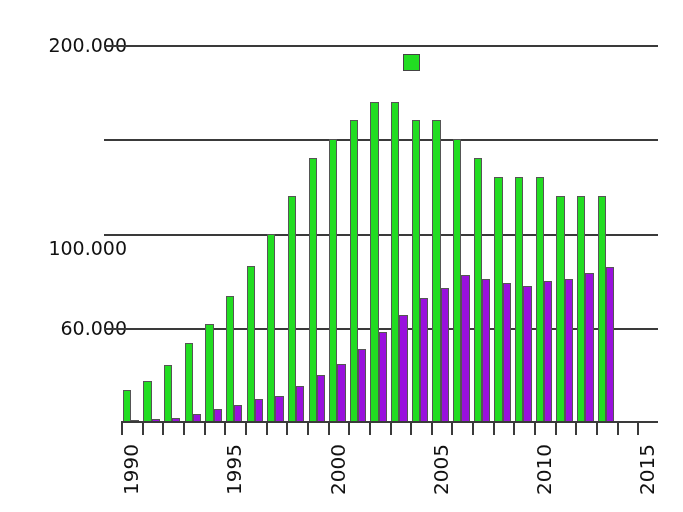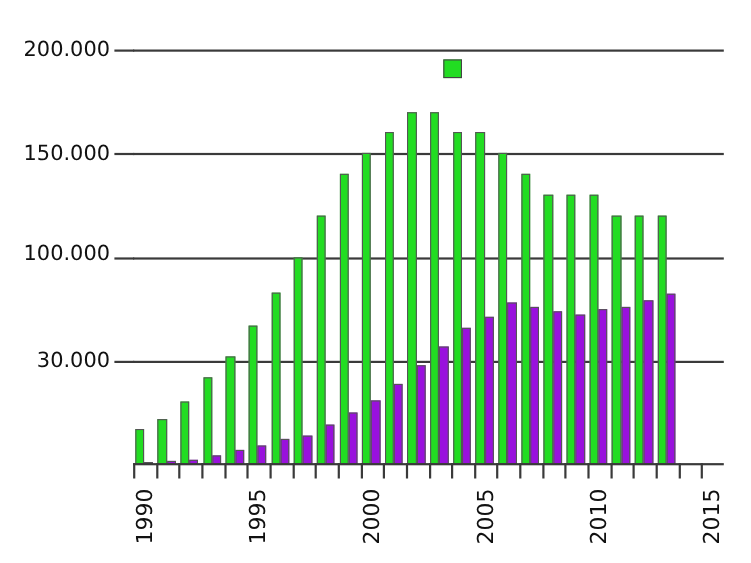--- a/index.html
+++ b/index.html
@@ -31,21 +31,21 @@
   .y-tick-stub{
     position:absolute;left:104px;width:18px;height:0;
     border-top:2.5px solid #3a3a3a;
   }
   .y-tick-label{
     position:absolute;right:0;
     font-size:19px;color:#111;
     text-align:right;white-space:nowrap;
     transform:translateY(-50%);
   }
-  .y-labels{position:absolute;left:0;top:0;width:100px;height:453px;}
+  .y-labels{position:absolute;left:0;top:0;width:100px;height:453px;padding-left:27px;}
 
   
   .bars{position:absolute;left:0;top:0;width:100%;height:100%;}
   .bar{
     position:absolute;bottom:0;
     box-sizing:border-box;
     border:1px solid #555;
   }
   .bar.green{background:#22dd22;}
   .bar.purple{background:#9911dd;}
@@ -77,23 +77,22 @@
   }
   .legend-label{font-size:22px;color:#111;white-space:nowrap;line-height:1;}
 </style>
 </head>
 <body>
 
 <div id="chart-root">
 
   <div class="y-labels">
       <div class="y-tick-label" style="top: 45px; width: 96px;">200.000</div>
-      <div class="y-tick-label" style="top: 139.25px; width: 96px;">150.000</div>
-      <div class="y-tick-label" style="top: 230px; width: 96px;">100.000</div>
-      <div class="y-tick-label" style="top: 327.75px; width: 96px;">30.000</div>
+      <div class="y-tick-label" style="top: 248px; width: 96px;">100.000</div>
+      <div class="y-tick-label" style="top: 327.75px; width: 96px;">60.000</div>
     </div>
 
   <div class="plot-gridlines">
       <div class="gridline" style="position: absolute; left: 121px; width: 537px; top: 45px;"></div>
       <div class="gridline" style="position: absolute; left: 121px; width: 537px; top: 139.25px;"></div>
       <div class="gridline" style="position: absolute; left: 121px; width: 537px; top: 233.5px;"></div>
       <div class="gridline" style="position: absolute; left: 121px; width: 537px; top: 327.75px;"></div>
     </div>
 
   <div class="plot-area">

